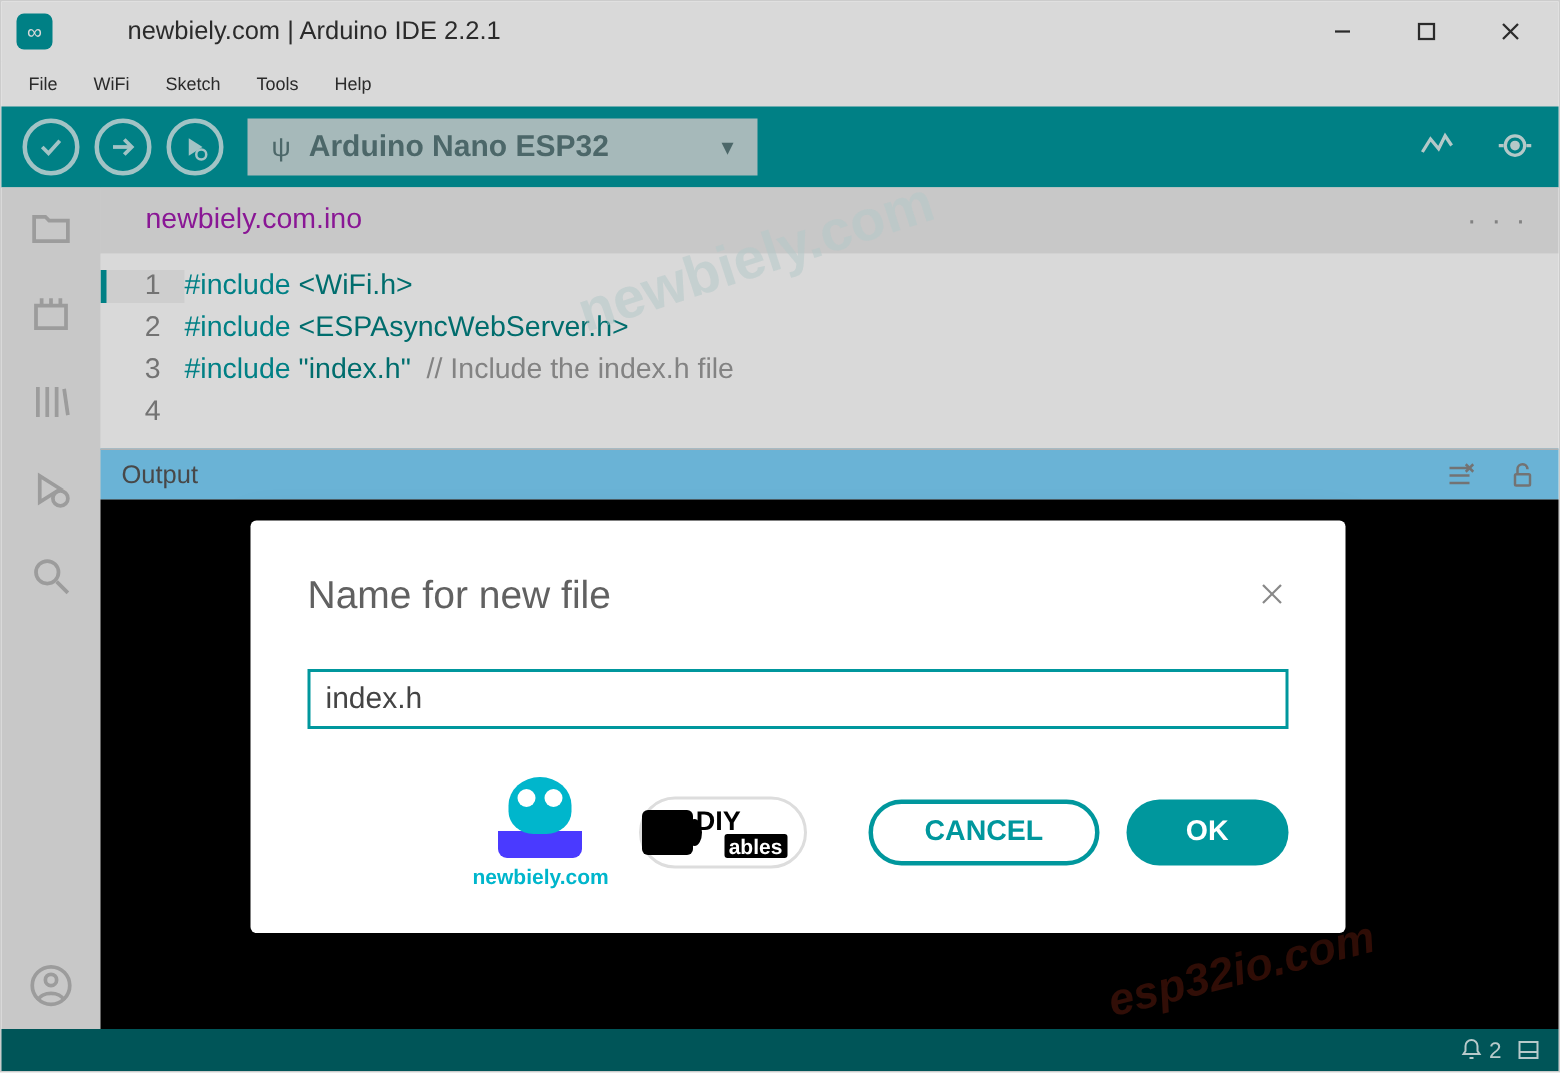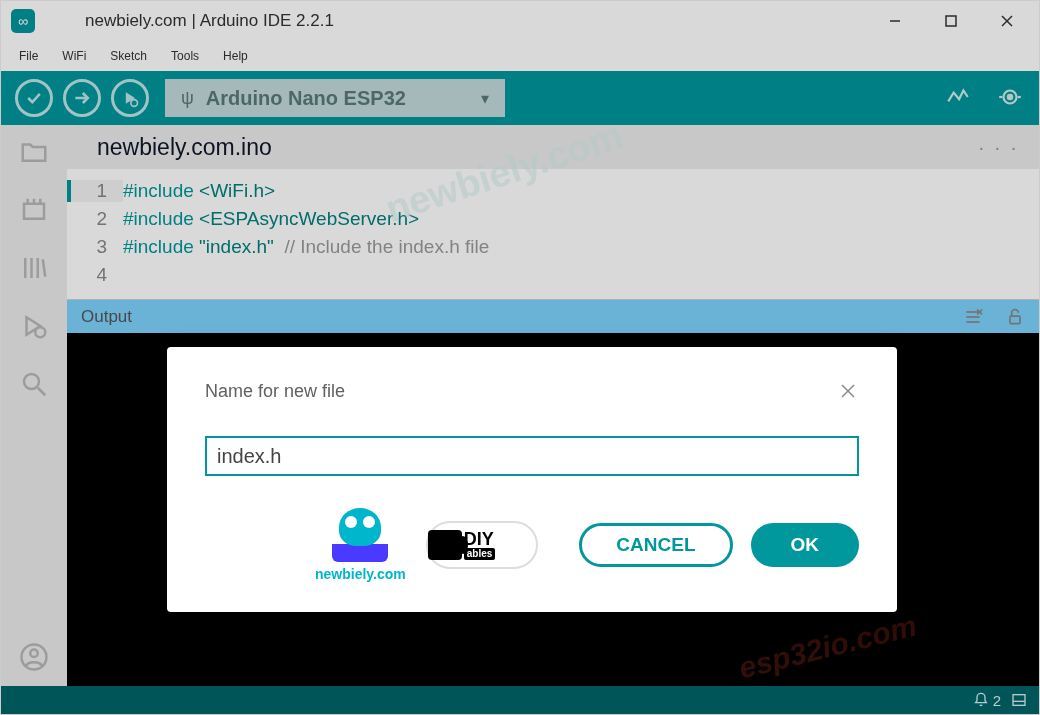--- a/index.html
+++ b/index.html
@@ -35,21 +35,21 @@
 .body { flex: 1; display: flex; background: #f0f0f0; min-height: 0; }
 .sidebar { width: 66px; background: #ececec; display: flex; flex-direction: column; align-items: center; padding-top: 12px; gap: 28px; }
 .sidebar .side-icon { width: 30px; height: 30px; color: #b8b8b8; }
 .sidebar .side-icon svg { width: 30px; height: 30px; }
 .sidebar .side-spacer { flex: 1; }
 
 .main { flex: 1; display: flex; flex-direction: column; min-height: 0; }
 
 
 .tab-row { height: 44px; background: #ececec; display: flex; align-items: center; padding: 0 12px; }
-.tab { padding: 8px 18px; font-size: 23px; color: #0f172a; background: #ececec; }
+.tab { padding: 8px 18px; font-size: 19px; color: #a21caf; background: #ececec; }
 .tab-row .spacer { flex: 1; }
 .tab-row .dots { color: #999; font-size: 20px; letter-spacing: 2px; padding: 0 8px; }
 
 
 .editor { background: #fff; font-family: Consolas, 'Courier New', monospace; font-size: 19px; padding: 8px 0; color: #333; height: 130px; overflow: hidden; }
 .editor .line { display: flex; height: 28px; align-items: center; }
 .editor .gutter { width: 56px; text-align: right; padding-right: 16px; color: #888; }
 .editor .gutter.active { border-left: 4px solid #00979d; background: #f3f3f3; }
 .editor .code { white-space: pre; }
 .kw { color: #00979d; }
@@ -71,39 +71,39 @@
 .statusbar { height: 28px; background: #006468; display: flex; align-items: center; justify-content: flex-end; padding: 0 12px; gap: 10px; color: #d9eeee; font-size: 15px; }
 .statusbar .sb-icon { display: flex; align-items: center; gap: 4px; }
 .statusbar svg { width: 16px; height: 16px; }
 
 
 .dim { position: absolute; inset: 0; background: rgba(0,0,0,0.15); pointer-events: none; }
 
 
 .dialog { position: absolute; top: 346px; left: 166px; width: 730px; background: #fff; border-radius: 4px; box-shadow: 0 8px 28px rgba(0,0,0,0.25); padding: 34px 38px 30px; z-index: 10; }
 .dialog .dlg-head { display: flex; align-items: center; margin-bottom: 34px; }
-.dialog .dlg-title { font-size: 18px; color: #616161; font-weight: 400; flex: 1; }
+.dialog .dlg-title { font-size: 26px; color: #616161; font-weight: 400; flex: 1; }
 .dialog .dlg-close { color: #888; width: 20px; height: 20px; }
 .dialog .dlg-close svg { width: 18px; height: 18px; }
 .dialog .dlg-input { width: 100%; height: 40px; border: 2px solid #00979d; padding: 0 10px; font-size: 20px; color: #444; outline: none; }
 .dialog .dlg-actions { display: flex; align-items: center; margin-top: 32px; gap: 18px; }
 .logos { display: flex; align-items: center; gap: 20px; margin-left: 110px; }
 .logo-newbiely { display: flex; flex-direction: column; align-items: center; gap: 4px; }
 .logo-newbiely .owl { width: 42px; height: 38px; background: #00b6cc; border-radius: 50% 50% 40% 40%; position: relative; }
 .logo-newbiely .owl::before, .logo-newbiely .owl::after { content: ""; position: absolute; top: 8px; width: 12px; height: 12px; border-radius: 50%; background: #fff; }
 .logo-newbiely .owl::before { left: 6px; }
 .logo-newbiely .owl::after { right: 6px; }
 .logo-newbiely .laptop { width: 56px; height: 18px; background: #4a3aff; border-radius: 0 0 6px 6px; margin-top: -6px; }
 .logo-newbiely .txt { font-size: 14px; color: #00b6cc; font-weight: 600; }
 .logo-diy { width: 112px; height: 48px; background: #fff; border: 2px solid #ddd; border-radius: 24px; display: flex; align-items: center; gap: 2px; }
 .logo-diy .dj { width: 34px; height: 30px; background: #000; border-radius: 4px; position: relative; }
 .logo-diy .dj::before { content: ""; position: absolute; right: -6px; top: 6px; width: 10px; height: 18px; background: #000; border-radius: 50%; }
 .logo-diy .diy-txt { display: flex; flex-direction: column; line-height: 1; }
 .logo-diy .diy-big { font-size: 18px; font-weight: 800; color: #000; }
-.logo-diy .diy-small { font-size: 10px; background: #000; color: #fff; padding: 1px 3px; border-radius: 2px; font-weight: 600; }
+.logo-diy .diy-small { font-size: 14px; background: #000; color: #fff; padding: 1px 3px; border-radius: 2px; font-weight: 600; margin-left: 19px; }
 .dlg-actions .spacer { flex: 1; }
 .btn-cancel { height: 44px; padding: 0 34px; border: 3px solid #00979d; border-radius: 22px; background: #fff; color: #00979d; font-size: 19px; font-weight: 700; display: flex; align-items: center; }
 .btn-ok { height: 44px; padding: 0 40px; border-radius: 22px; background: #00979d; color: #fff; font-size: 19px; font-weight: 700; display: flex; align-items: center; border: none; }
 
 
 .watermark { position: absolute; color: rgba(180,200,200,0.55); font-size: 38px; font-weight: 700; transform: rotate(-18deg); pointer-events: none; }
 .wm1 { top: 150px; left: 380px; }
 .wm2 { position: absolute; bottom: 50px; right: 120px; color: rgba(140,40,20,0.35); font-size: 30px; font-weight: 700; transform: rotate(-14deg); font-style: italic; pointer-events: none; }
 </style>
 </head>

